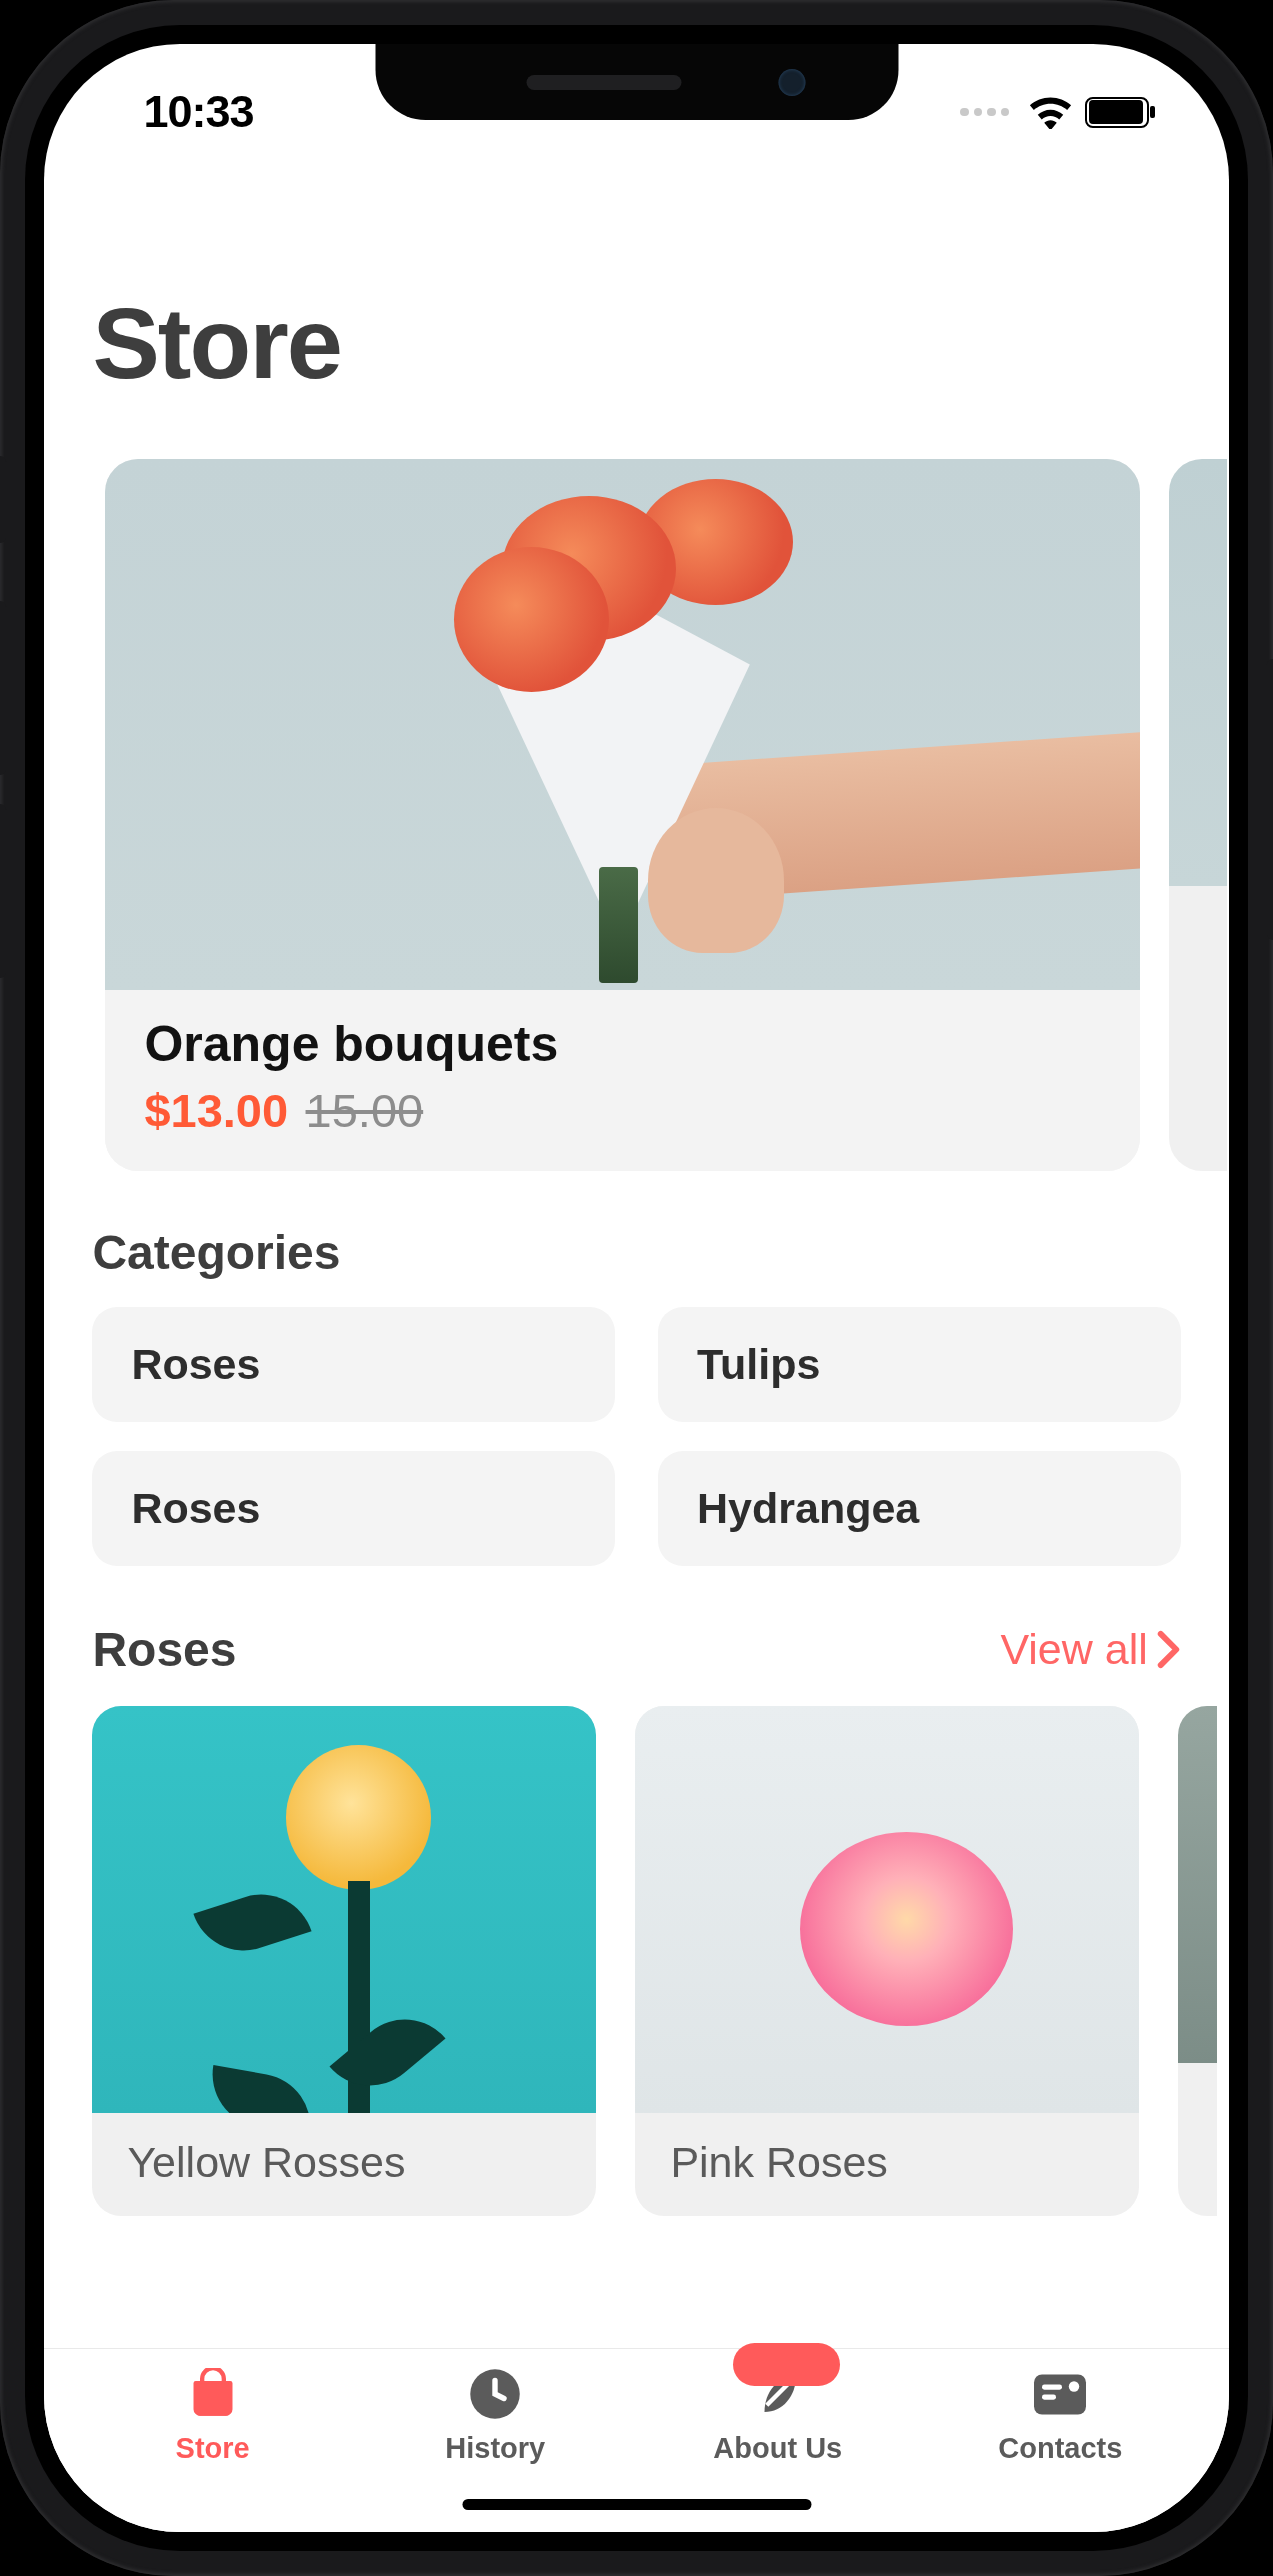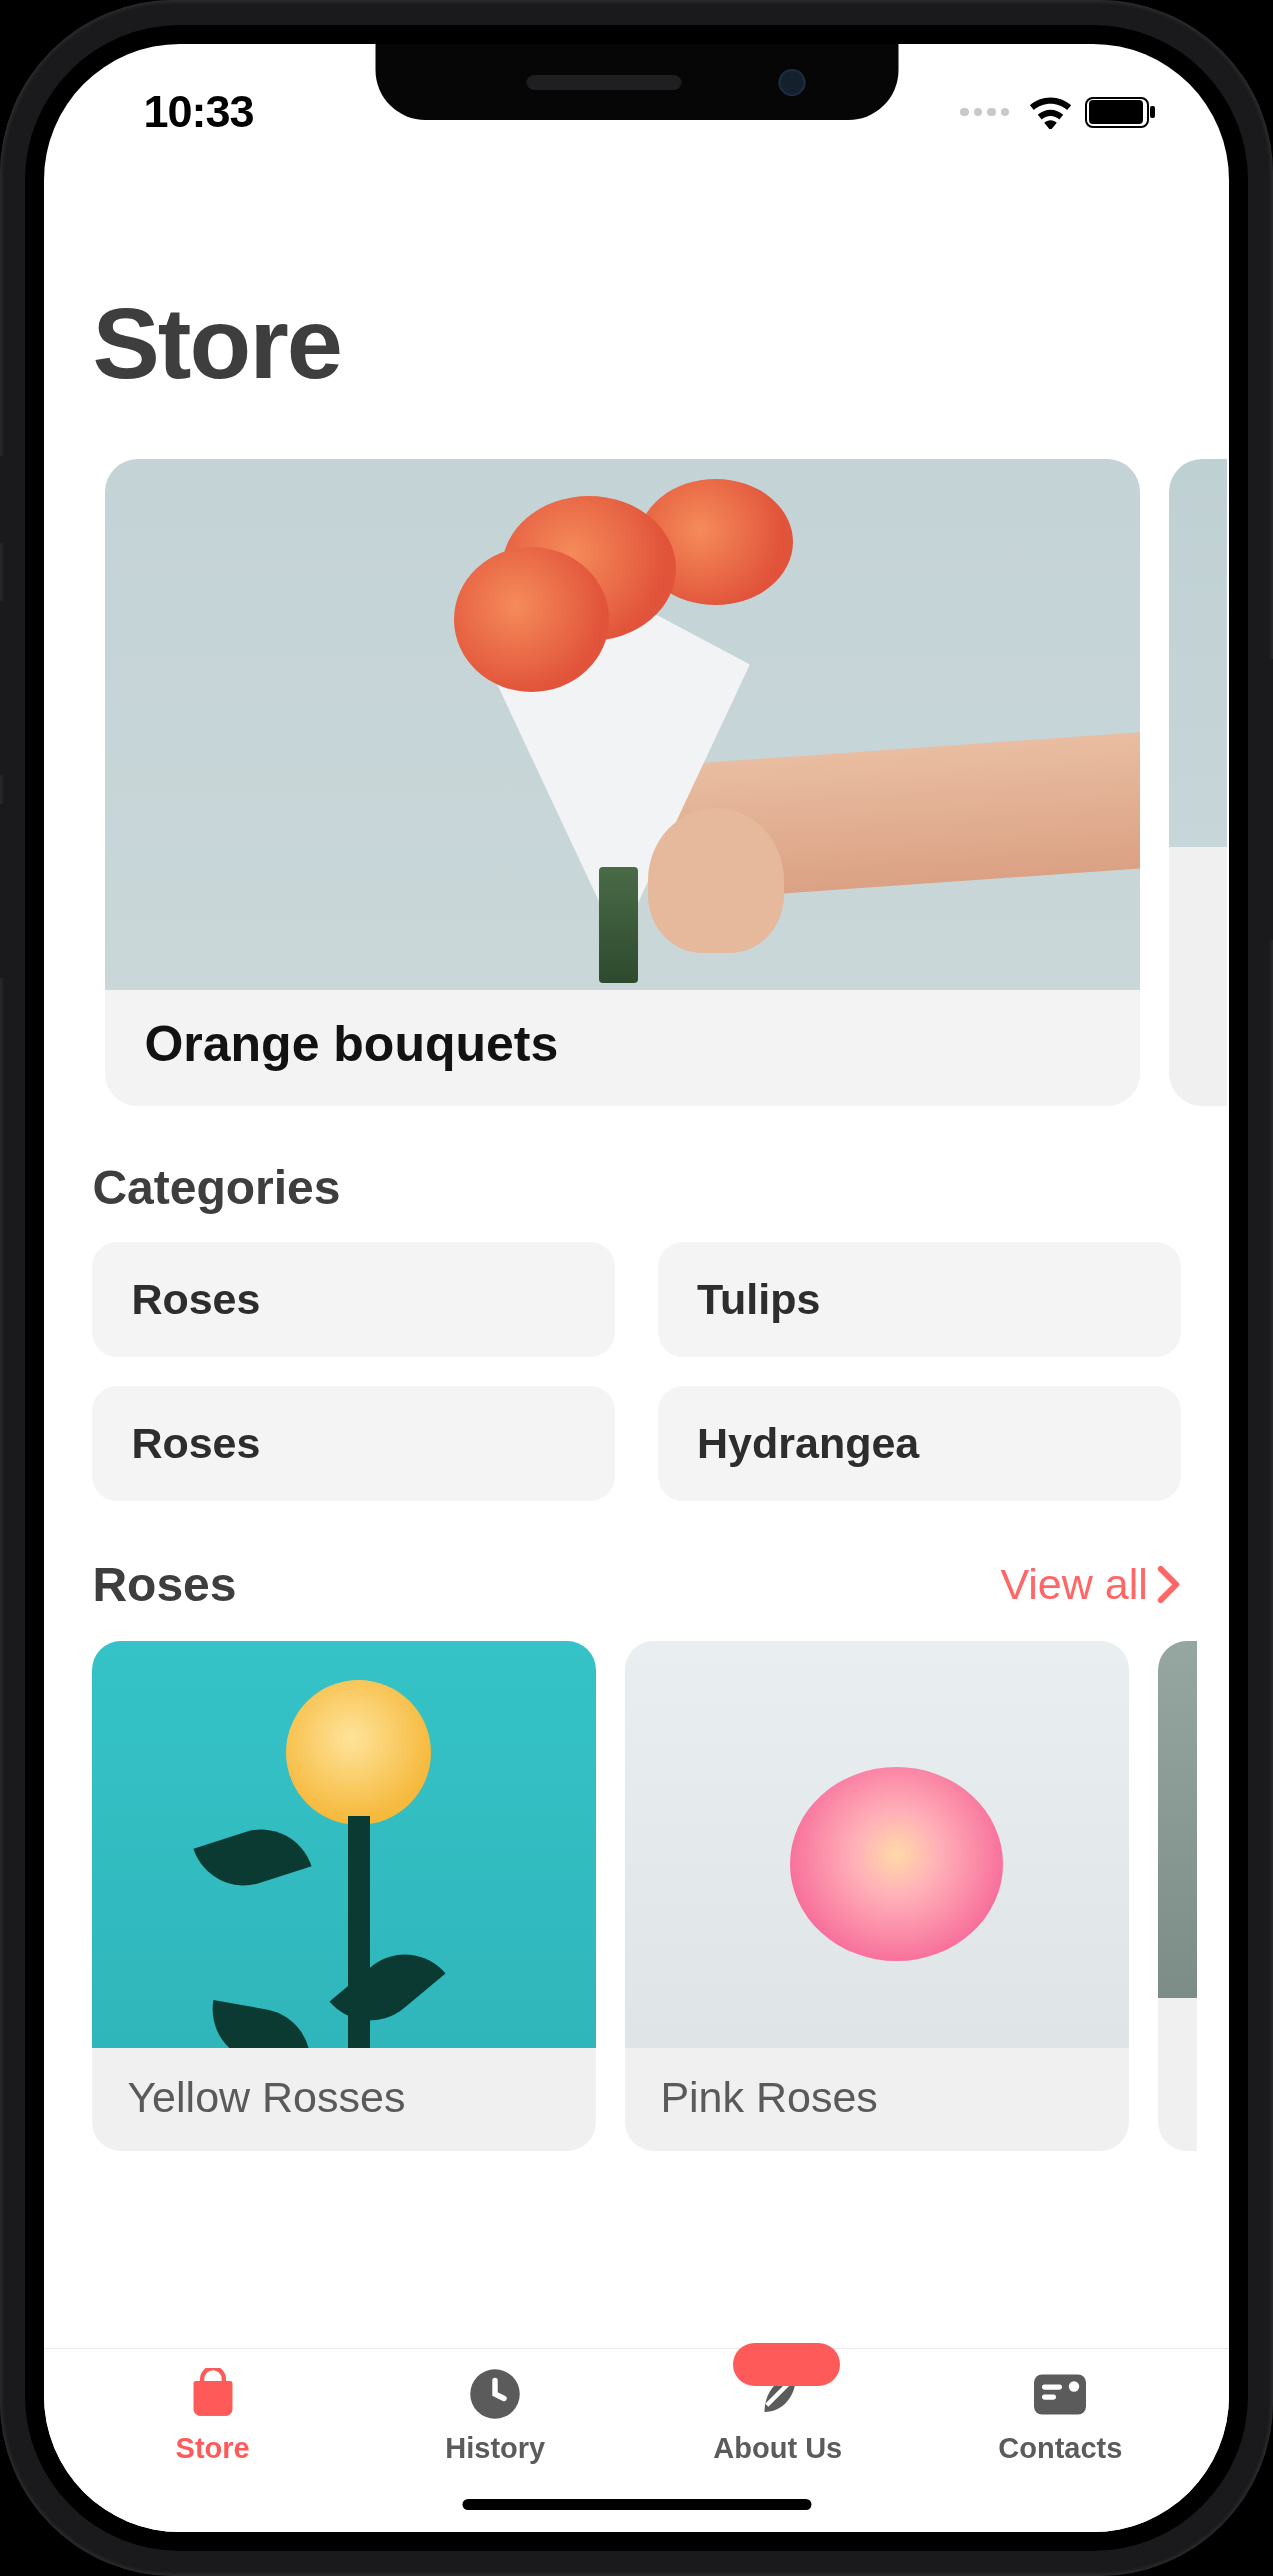--- a/index.html
+++ b/index.html
@@ -197,21 +197,21 @@
     color: #2d2d2d;
   }
 
   
   .row-header{display:flex;align-items:center;justify-content:space-between;margin:56px 0 29px 0;}
   .row-header .section-title{margin:0;}
   .view-all{
     display:flex;align-items:center;gap:7.8px;
     color:#ff6665;font-size:43px;font-weight:500;
   }
-  .product-row{display:flex;gap:29px;}
+  .product-row{display:flex;gap:39px;}
   .product{
     flex:0 0 504px;
     border-radius:29px;overflow:hidden;background:#f0f0f0;
   }
   .product .pic{height:407px;position:relative;overflow:hidden;}
   .p-yellow{background:linear-gradient(180deg,#35c3c7 0%,#2fb6bb 100%);}
   .p-pink{background:linear-gradient(180deg,#e9eef0 0%,#dfe5e7 100%);}
   .rose-y{
     position:absolute;left:194px;top:39px;width:145px;height:145px;border-radius:50%;
     background:radial-gradient(circle at 45% 40%,#ffe39a,#f5b93c 70%);
@@ -306,20 +306,24 @@
                   <div class="wrap"></div>
                   <div class="bloom b2"></div>
                   <div class="bloom b1"></div>
                   <div class="bloom b3"></div>
                   <div class="stems"></div>
                 </div>
                 <div class="hand"></div>
               </div>
               <div class="hero-meta">
                 <div class="hero-title">Orange bouquets</div>
+                <div class="price-row">
+                  <span class="price-now">$13.00</span>
+                  <span class="price-old">15.00</span>
+                </div>
               </div>
             </div>
             <div class="hero-peek"></div>
           </div>
 
           <div class="section-title">Categories</div>
           <div class="cat-grid">
             <div class="cat">Roses</div>
             <div class="cat">Tulips</div>
             <div class="cat">Roses</div>

